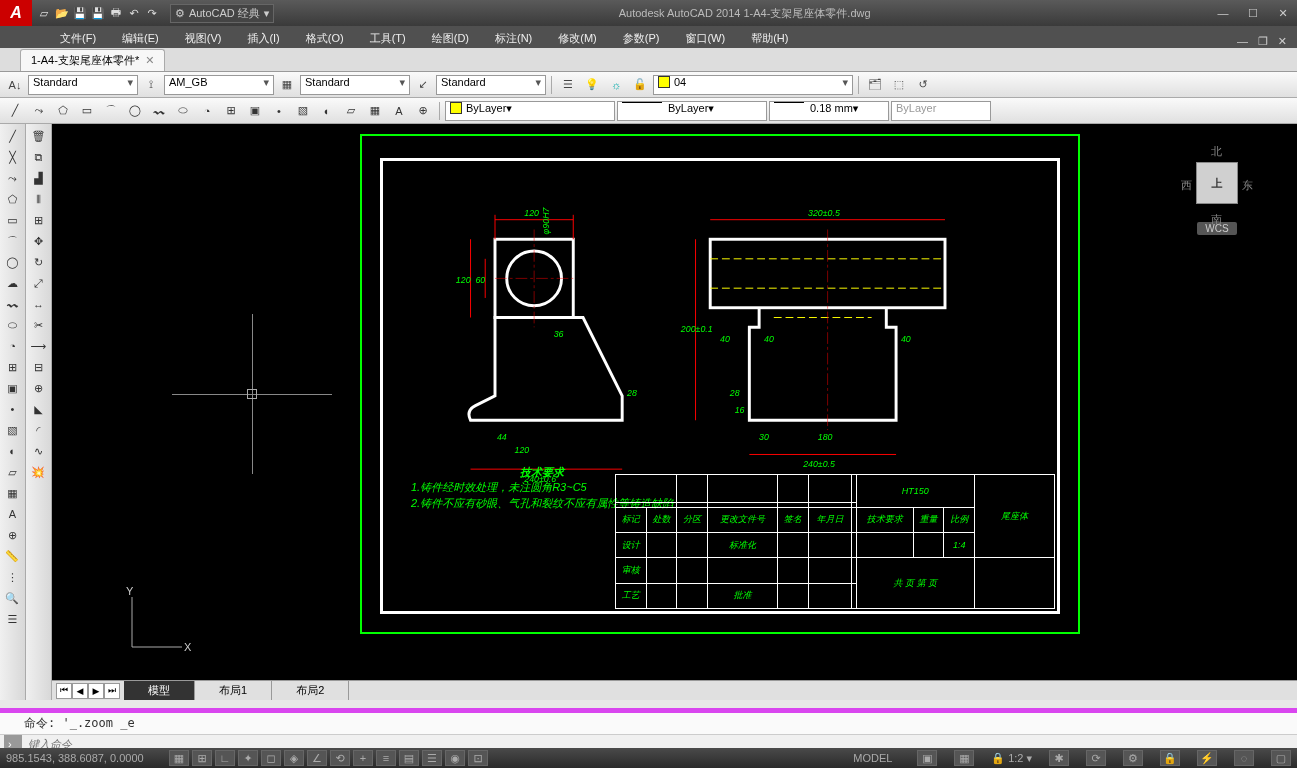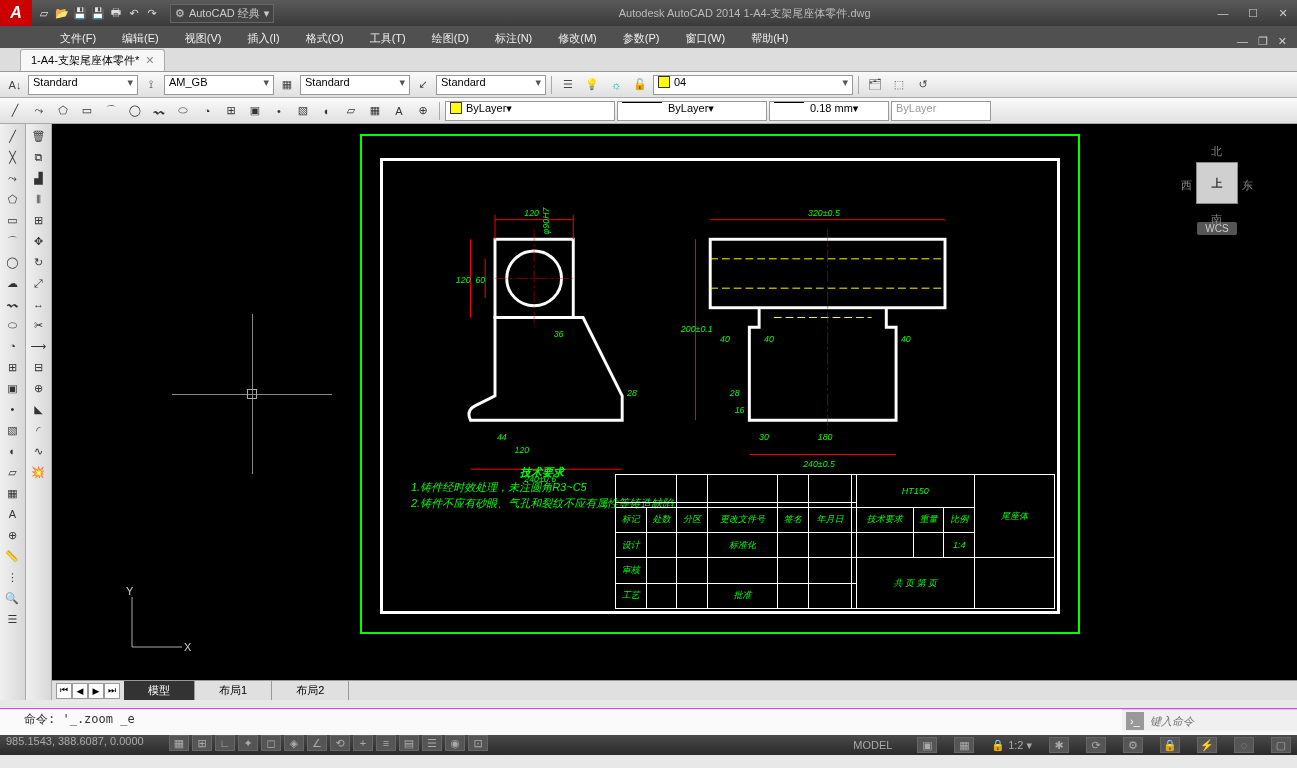--- a/index.html
+++ b/index.html
@@ -53,26 +53,26 @@
 .dwg .ctr{stroke:#f00;stroke-width:0.5;stroke-dasharray:12 3 3 3;fill:none}
 .titleblk{position:absolute;right:2px;bottom:2px;width:440px;height:135px}
 .titleblk table{border-collapse:collapse;width:100%;height:100%}
 .titleblk td{border:1px solid #fff;color:#0f0;font-size:9px;text-align:center;font-style:italic;padding:1px}
 .tech{position:absolute;left:28px;bottom:100px;color:#0f0;font-size:10px;font-style:italic;line-height:1.4}
 .layouttabs{position:absolute;bottom:0;left:0;right:0;height:20px;background:#e0e0e0;display:flex;align-items:center;border-top:1px solid #999}
 .layouttabs .nav{display:flex;gap:0;padding:0 4px}
 .layouttabs .nav span{width:16px;height:16px;border:1px solid #999;display:flex;align-items:center;justify-content:center;background:#fff;font-size:9px;cursor:pointer}
 .layouttabs .lt{padding:2px 24px;border-right:1px solid #999;cursor:pointer}
 .layouttabs .lt.active{background:#333;color:#fff}
-.cmdarea{position:absolute;left:0;right:0;bottom:20px;height:40px;background:#f8f8f8;border-top:1px solid #d946ef;display:flex;flex-direction:row}
+.cmdarea{position:absolute;left:0;right:0;bottom:20px;height:40px;background:#f8f8f8;border-top:5px solid #d946ef;display:flex;flex-direction:column}
 .cmdhist{flex:1;background:#fafafa;padding:2px 24px;color:#333;font-family:monospace;font-size:12px}
 .cmdline{height:22px;background:#f0f0f0;border-top:1px solid #ccc;display:flex;align-items:center;padding:0 4px;gap:6px}
 .cmdline .ic{width:18px;height:18px;background:#999;display:flex;align-items:center;justify-content:center;color:#fff}
 .cmdline input{flex:1;border:none;background:transparent;color:#888;font-style:italic;outline:none}
-.status{position:absolute;left:0;right:0;bottom:13px;height:20px;background:linear-gradient(#4a4a4a,#2a2a2a);display:flex;color:#aaa;padding:0 6px;gap:3px;font-size:10px}
+.status{position:absolute;left:0;right:0;bottom:0;height:20px;background:linear-gradient(#4a4a4a,#2a2a2a);display:flex;align-items:center;color:#aaa;padding:8px 6px;gap:3px;font-size:10px}
 .status .coord{min-width:160px}
 .status .sb{width:20px;height:16px;display:flex;align-items:center;justify-content:center;cursor:pointer;background:#555;border:1px solid #666}
 .status .right{margin-left:auto;display:flex;gap:17px;align-items:center}
 .sep{width:1px;height:18px;background:#aaa;margin:0 3px}
 </style>
 </head>
 <body>
 
 <div class="titlebar">
   <div class="logo">A</div>

